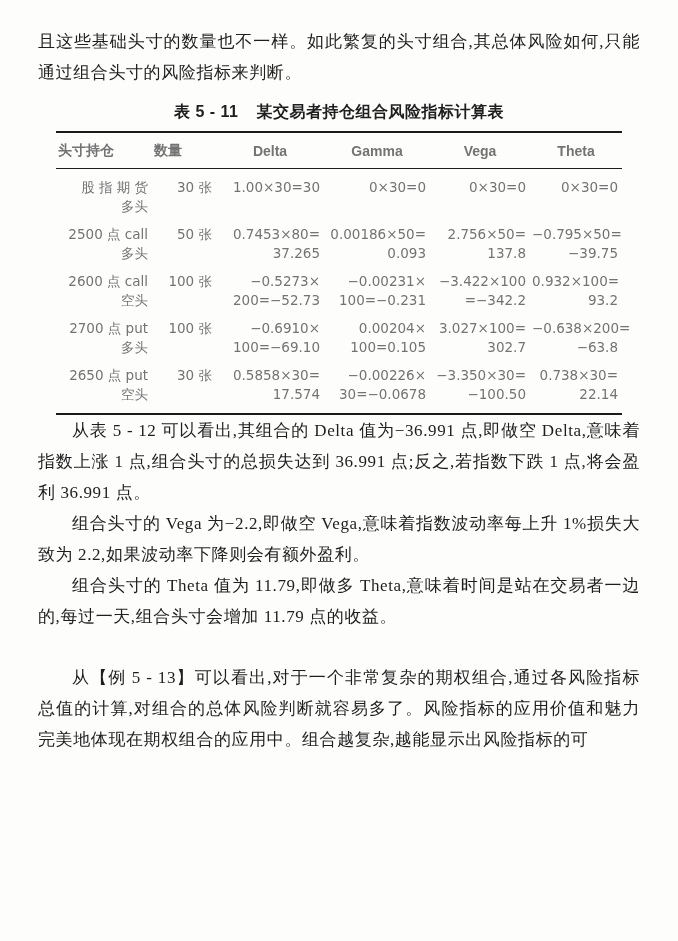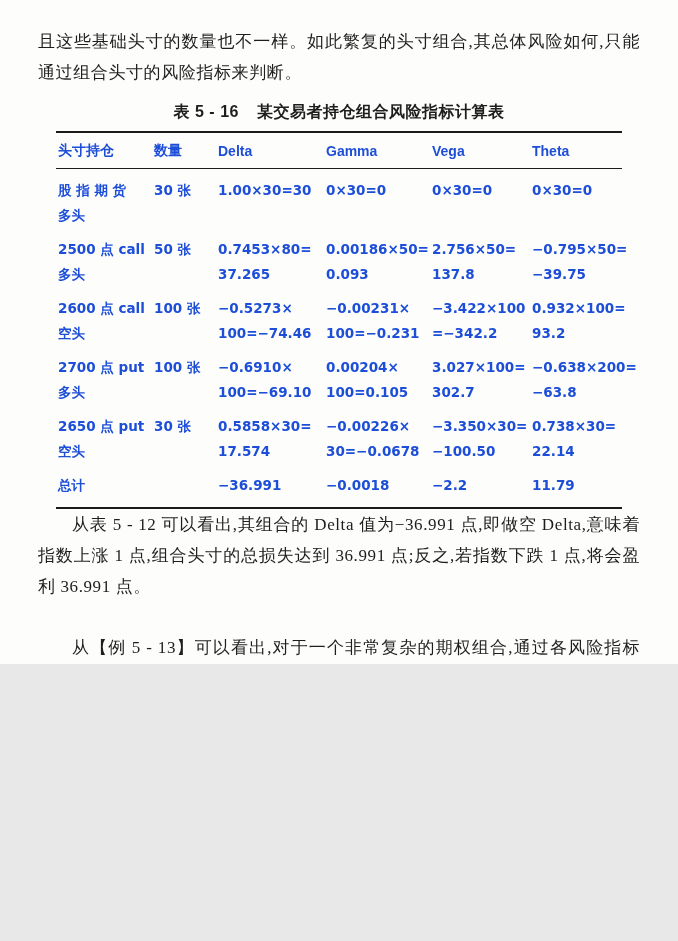--- a/index.html
+++ b/index.html
@@ -3,21 +3,21 @@
 <meta charset="utf-8">
 <style>
   html,body{margin:0;padding:0;}
   body{
     background:#e8e8e8;
     font-family:"Liberation Serif", serif;
   }
   .page{
     position:relative;
     width:678px;
-    height:664px;
+    height:941px;
     margin:0 auto;
     background:#fdfdfc;
     color:#1e1e1e;
     overflow:hidden;
     box-sizing:border-box;
     padding:26px 38px 0 38px;
   }
   
   .para{
     font-size:17px;
@@ -42,40 +42,39 @@
   .tbl-caption .cap-label{ margin-right:18px; }
 
   
   table.risk{
     width:566px;
     margin:0 auto;
     border-collapse:collapse;
     table-layout:fixed;
     font-family:"DejaVu Sans", sans-serif;
     font-size:13.5px;
-    color:#1d4ed8;
+    color:#737373;
     border-top:2.5px solid #1b1b1b;
     border-bottom:2.5px solid #1b1b1b;
   }
   table.risk thead th{
     font-weight:bold;
     text-align:left;
     padding:9px 2px 8px 2px;
     border-bottom:1.5px solid #1b1b1b;
     font-size:14px;
     font-family:"Liberation Sans", sans-serif;
   }
-  table.risk thead th.num-col{ text-align:left; }
+  table.risk thead th.num-col{ text-align:center; }
   table.risk td{
     vertical-align:top;
     padding:5px 4px 4px 2px;
-    line-height:25px;
+    line-height:19px;
     white-space:pre-line;
-    text-align:left;
-    font-weight:bold;
+    text-align:right;
   }
   table.risk tbody tr:first-child td{ padding-top:9px; }
   table.risk tbody tr:last-child td{ padding-bottom:9px; }
   col.c-pos{ width:96px; }
   col.c-qty{ width:64px; }
   col.c-delta{ width:108px; }
   col.c-gamma{ width:106px; }
   col.c-vega{ width:100px; }
   col.c-theta{ width:92px; }
 
@@ -83,21 +82,21 @@
 </style>
 </head>
 <body>
 
 <div class="page">
 
   <p class="para">且这些基础头寸的数量也不一样。如此繁复的头寸组合,其总体风险如何,只能通过组合头寸的风险指标来判断。</p>
 
 
   <div class="tbl-caption">
-    <span class="cap-label">表 5 - 16</span><span>某交易者持仓组合风险指标计算表</span>
+    <span class="cap-label">表 5 - 11</span><span>某交易者持仓组合风险指标计算表</span>
   </div>
 
   <table class="risk">
     <colgroup>
       <col class="c-pos">
         <col class="c-qty">
         <col class="c-delta">
         <col class="c-gamma">
         <col class="c-vega">
         <col class="c-theta">
@@ -133,21 +132,21 @@
           <td>2.756×50=
 137.8</td>
           <td>−0.795×50=
 −39.75</td>
         </tr>
         <tr>
           <td>2600 点 call
 空头</td>
           <td>100 张</td>
           <td>−0.5273×
-100=−74.46</td>
+200=−52.73</td>
           <td>−0.00231×
 100=−0.231</td>
           <td>−3.422×100
 =−342.2</td>
           <td>0.932×100=
 93.2</td>
         </tr>
         <tr>
           <td>2700 点 put
 多头</td>
@@ -167,31 +166,25 @@
           <td>30 张</td>
           <td>0.5858×30=
 17.574</td>
           <td>−0.00226×
 30=−0.0678</td>
           <td>−3.350×30=
 −100.50</td>
           <td>0.738×30=
 22.14</td>
         </tr>
-        <tr>
-          <td>总计</td>
-          <td></td>
-          <td>−36.991</td>
-          <td>−0.0018</td>
-          <td>−2.2</td>
-          <td>11.79</td>
-        </tr>
       </tbody>
   </table>
 
   <p class="para indent after-table">从表 5 - 12 可以看出,其组合的 Delta 值为−36.991 点,即做空 Delta,意味着指数上涨 1 点,组合头寸的总损失达到 36.991 点;反之,若指数下跌 1 点,将会盈利 36.991 点。</p>
 
 
+  <p class="para indent">组合头寸的 Vega 为−2.2,即做空 Vega,意味着指数波动率每上升 1%损失大致为 2.2,如果波动率下降则会有额外盈利。</p>
 
+  <p class="para indent">组合头寸的 Theta 值为 11.79,即做多 Theta,意味着时间是站在交易者一边的,每过一天,组合头寸会增加 11.79 点的收益。</p>
 
   <p class="para indent gap-before">从【例 5 - 13】可以看出,对于一个非常复杂的期权组合,通过各风险指标总值的计算,对组合的总体风险判断就容易多了。风险指标的应用价值和魅力完美地体现在期权组合的应用中。组合越复杂,越能显示出风险指标的可</p>
 
 </div>
 
 </body></html>

